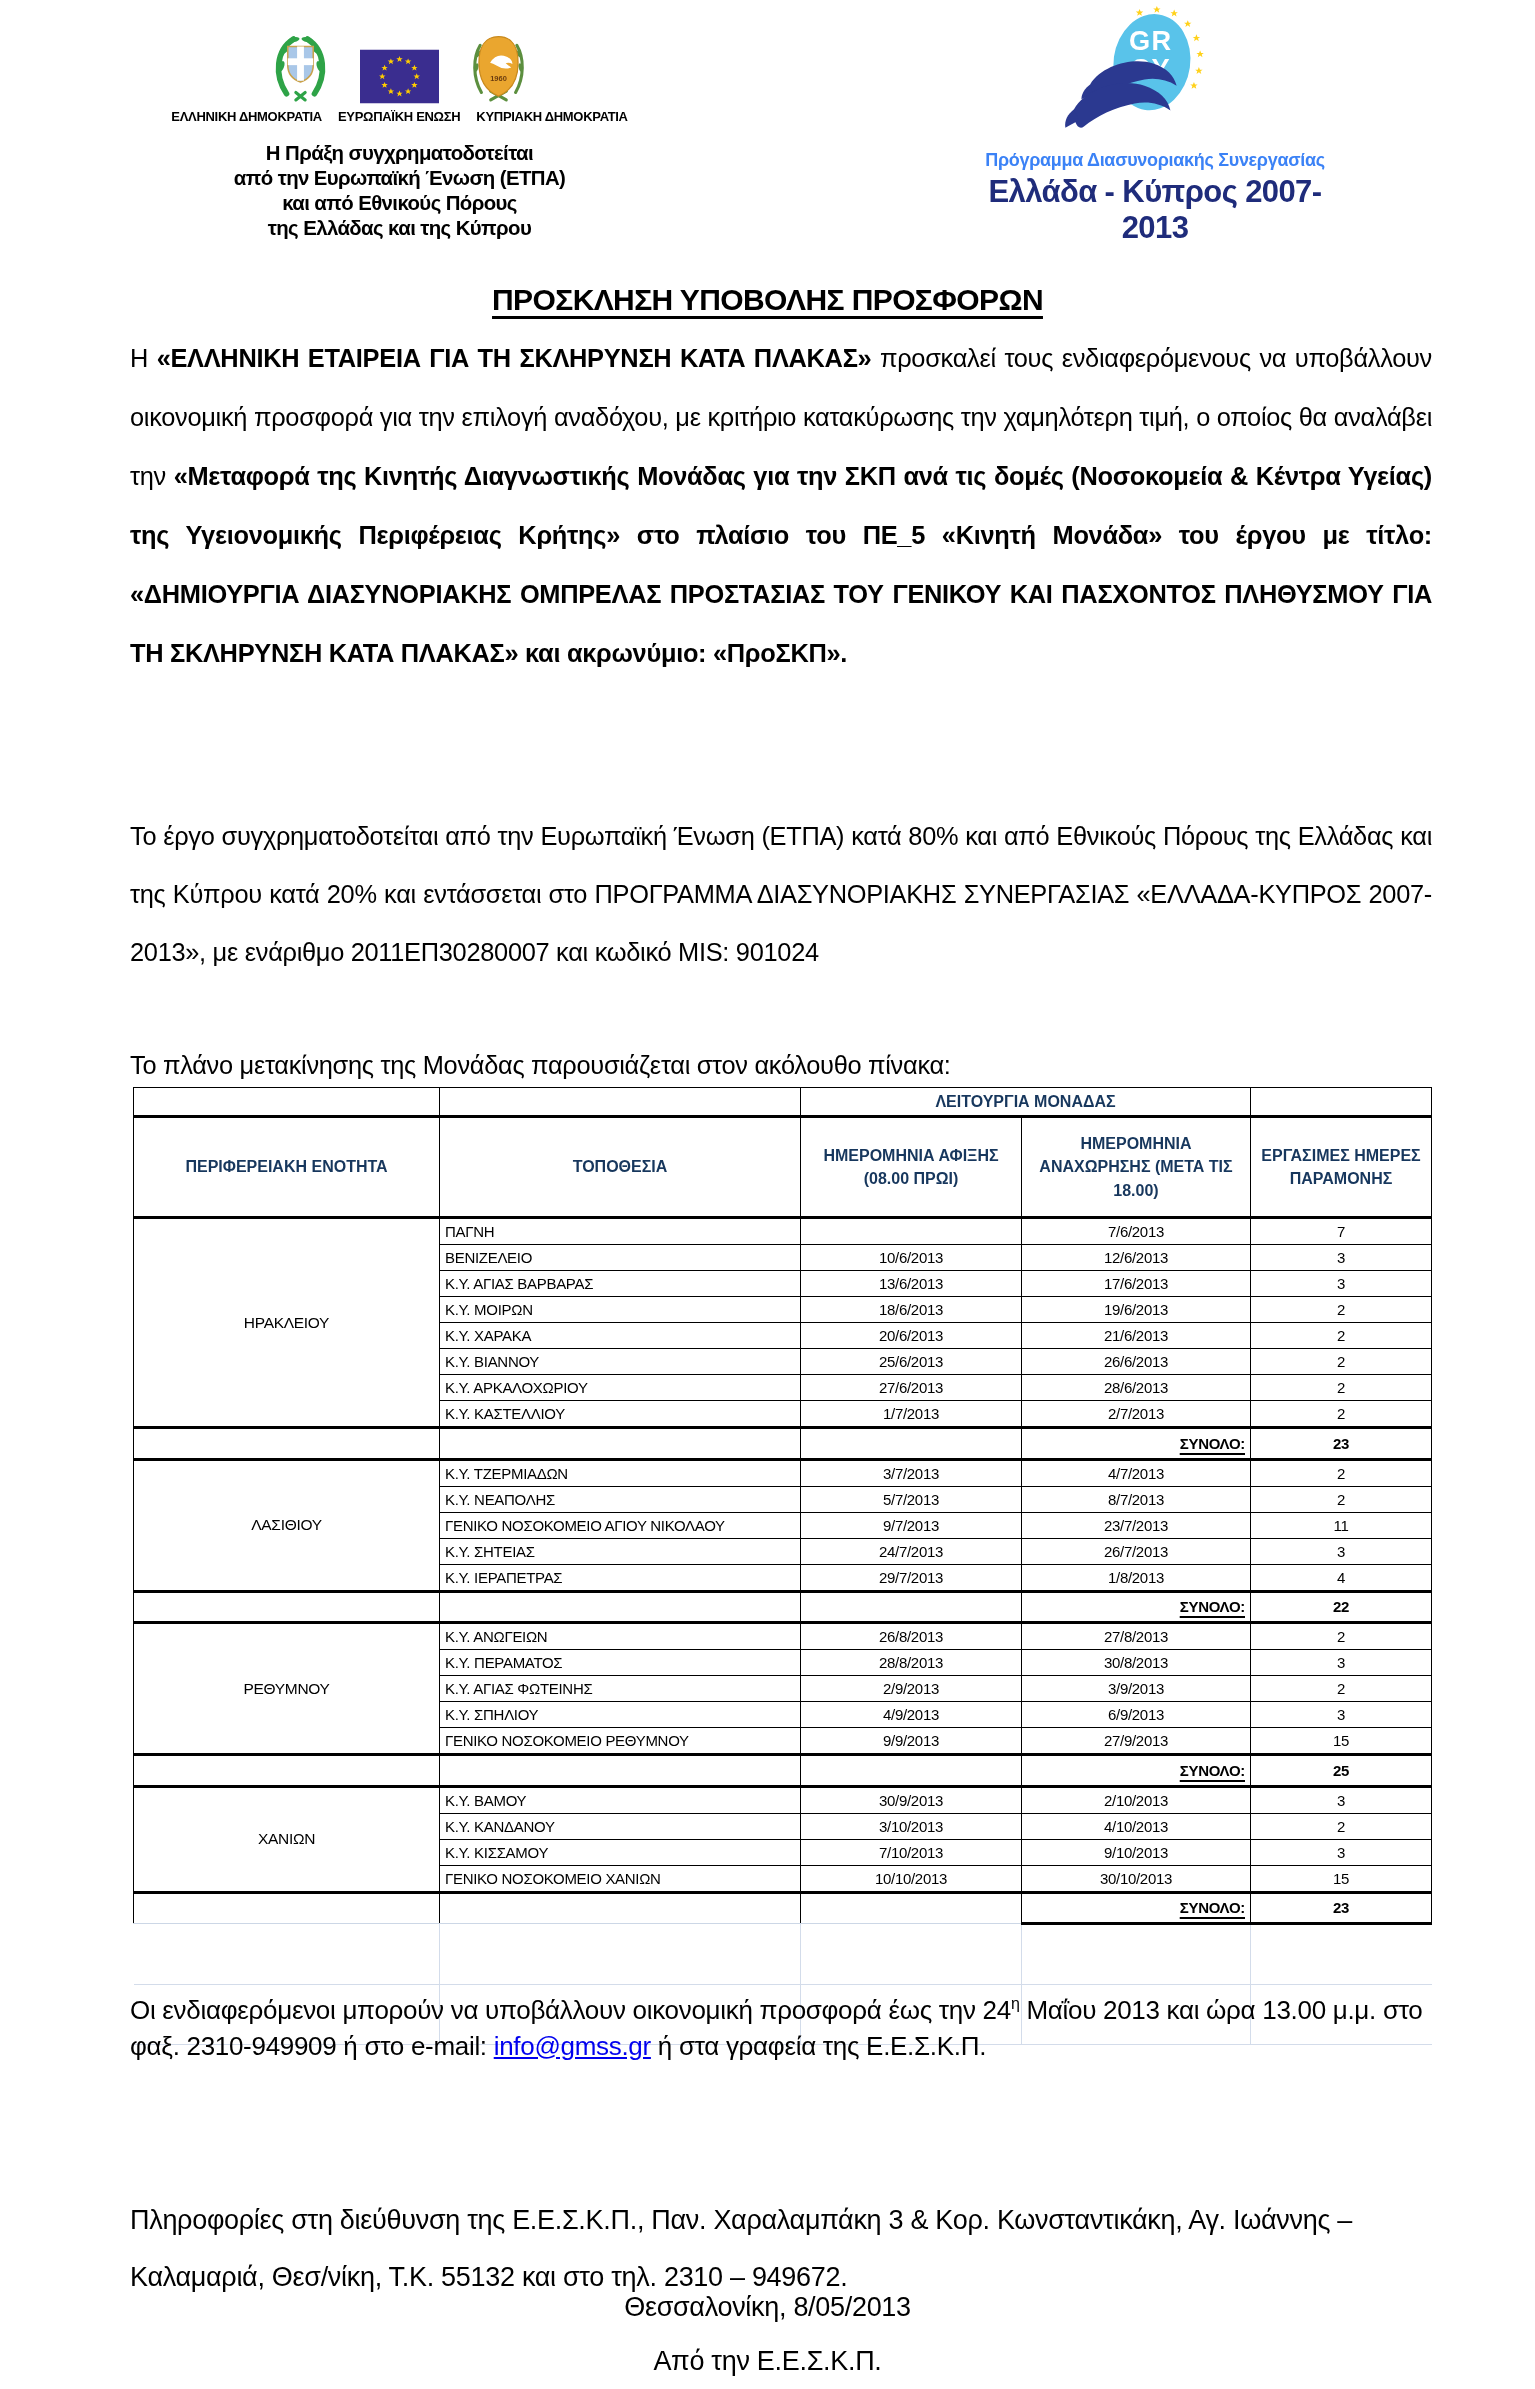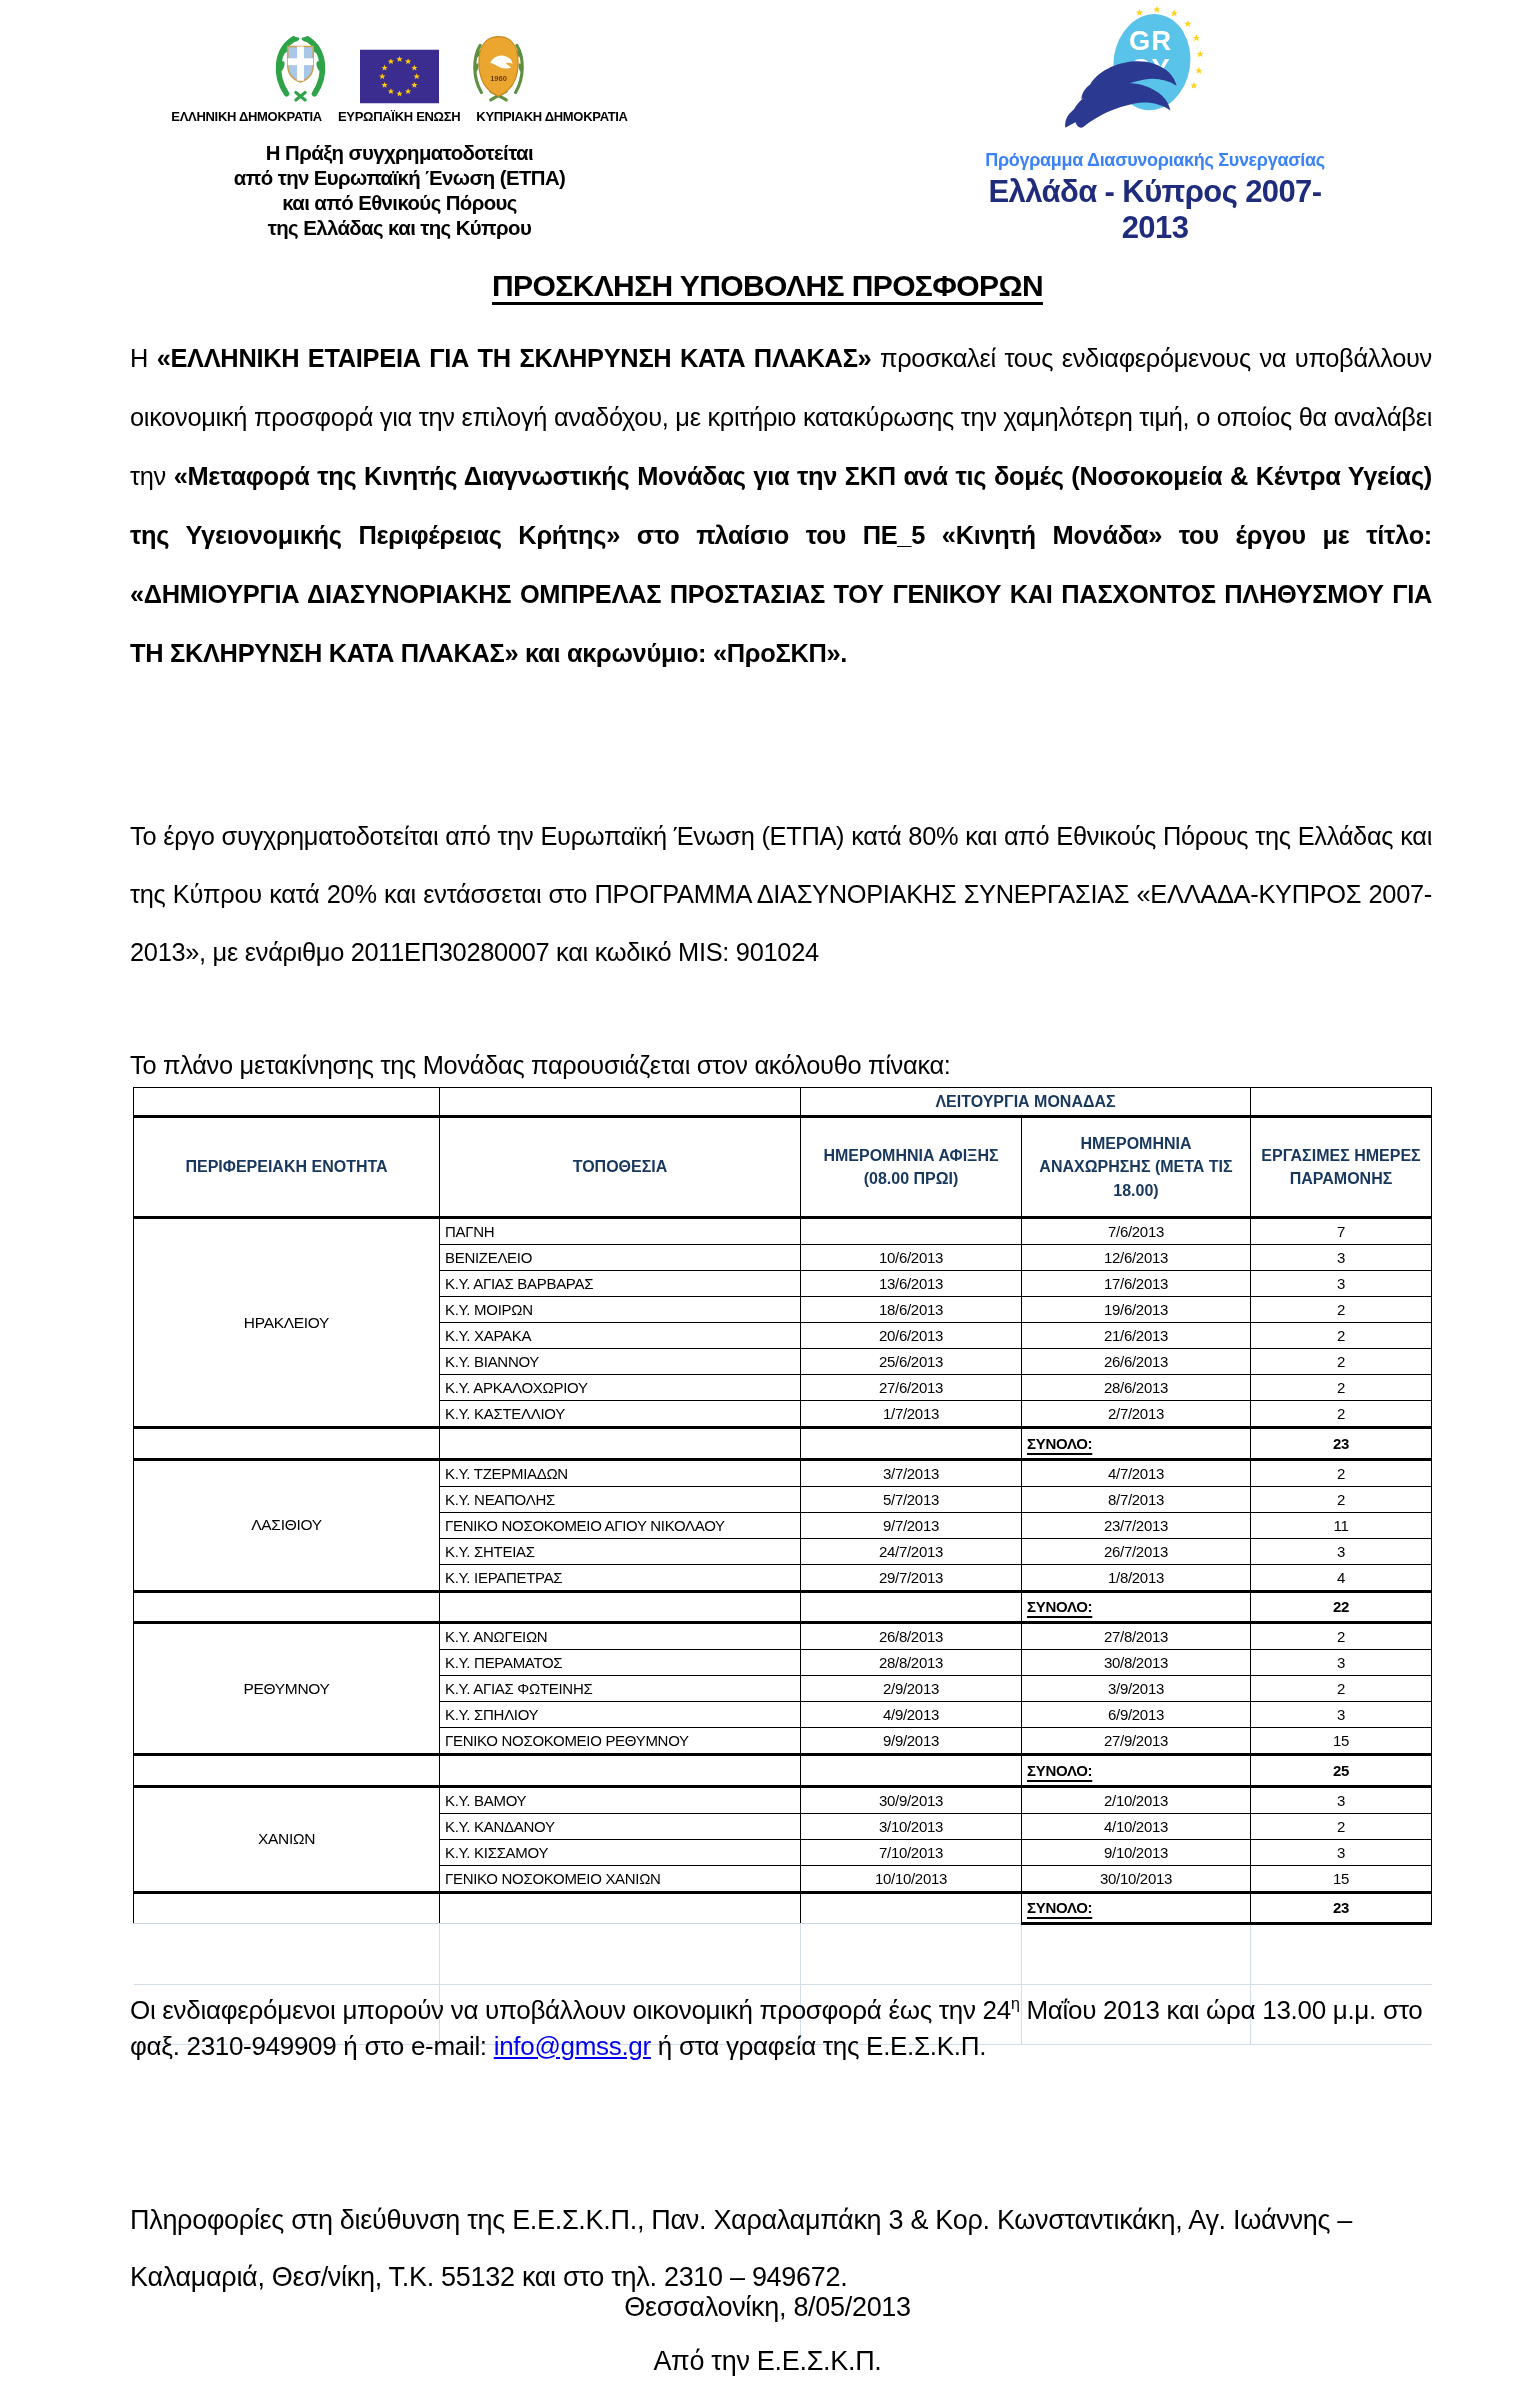--- a/index.html
+++ b/index.html
@@ -14,21 +14,21 @@
   .logo-item{display:flex;flex-direction:column;align-items:center;justify-content:flex-end;}
   .logo-labels{display:flex;justify-content:center;gap:16px;margin-top:5px;}
   .logo-label{font-weight:bold;font-size:13px;letter-spacing:-0.3px;white-space:nowrap;}
   .funding{margin-top:17.3px;font-weight:bold;font-size:20.4px;line-height:25px;letter-spacing:-0.6px;}
   .hdr-right{position:absolute;left:963px;top:5px;width:384px;text-align:center;}
   .grcy-graphic{height:144px;display:flex;justify-content:center;}
   .program-line{font-size:18px;font-weight:bold;color:#3b82f6;margin-top:1.2px;letter-spacing:-0.3px;}
   .title-line{font-size:31px;font-weight:bold;color:#1F2C7B;margin-top:2.5px;letter-spacing:-0.6px;}
   .slogan-line{font-size:20.4px;font-weight:bold;color:#47BAE6;margin-top:5px;letter-spacing:-0.3px;}
   
-  .doc-title{position:absolute;top:269px;left:0;width:100%;text-align:center;
+  .doc-title{position:absolute;top:283px;left:0;width:100%;text-align:center;
     font-size:30px;font-weight:bold;letter-spacing:-0.6px;}
   .doc-title span{text-decoration:underline;text-decoration-thickness:2.5px;text-underline-offset:5.6px;}
   .para{position:absolute;left:130px;width:1302px;font-size:25.4px;letter-spacing:-0.3px;}
   .p1{top:304px;line-height:59px;text-align:justify;}
   .p2{top:782px;line-height:58px;text-align:justify;}
   .intro{top:1025px;line-height:31px;}
   .offers{top:1960px;line-height:36px;font-size:26px;}
   .offers sup{font-size:16px;vertical-align:super;}
   .email{color:#0000EE;text-decoration:underline;cursor:pointer;}
   .info{top:2165px;line-height:57px;font-size:27px;}
@@ -41,21 +41,21 @@
   table.sched td,table.sched th{border:1.9px solid #000;overflow:hidden;padding:0 5px;}
   thead th{color:#17375D;font-weight:bold;font-size:16px;text-align:center;line-height:1.45;}
   tr.toprow th{height:27px;border-bottom:3.1px solid #000;}
   tr.colrow th{height:98px;border-bottom:3.7px solid #000;}
   tbody td{height:25px;font-size:15px;letter-spacing:-0.3px;}
   td.region{text-align:center;font-size:15.5px;}
   td.loc{text-align:left;white-space:nowrap;}
   td.date,td.num{text-align:center;}
   tr.sec-start td{border-top:3.7px solid #000;}
   tr.total-row td{border-top:3.7px solid #000;height:28.5px;}
-  tr.total-row td.t-label{text-align:left;font-weight:bold;border-bottom:3.7px solid #000;}
+  tr.total-row td.t-label{text-align:right;font-weight:bold;border-bottom:3.7px solid #000;}
   tr.total-row td.t-label span{text-decoration:underline;text-decoration-thickness:1.9px;text-underline-offset:4.3px;}
   tr.total-row td.t-value{text-align:center;font-weight:bold;border-bottom:3.7px solid #000;}
   tr.total-row td.t-empty{border-bottom:1.2px solid #ccd7e6;}
   tr.ghost td{border:1.2px solid #d3dcea;height:59px;}
   tr.ghost td:first-child{border-left:none;}
   tr.ghost td:last-child{border-right:none;}
 </style>
 </head>
 <body>
 

